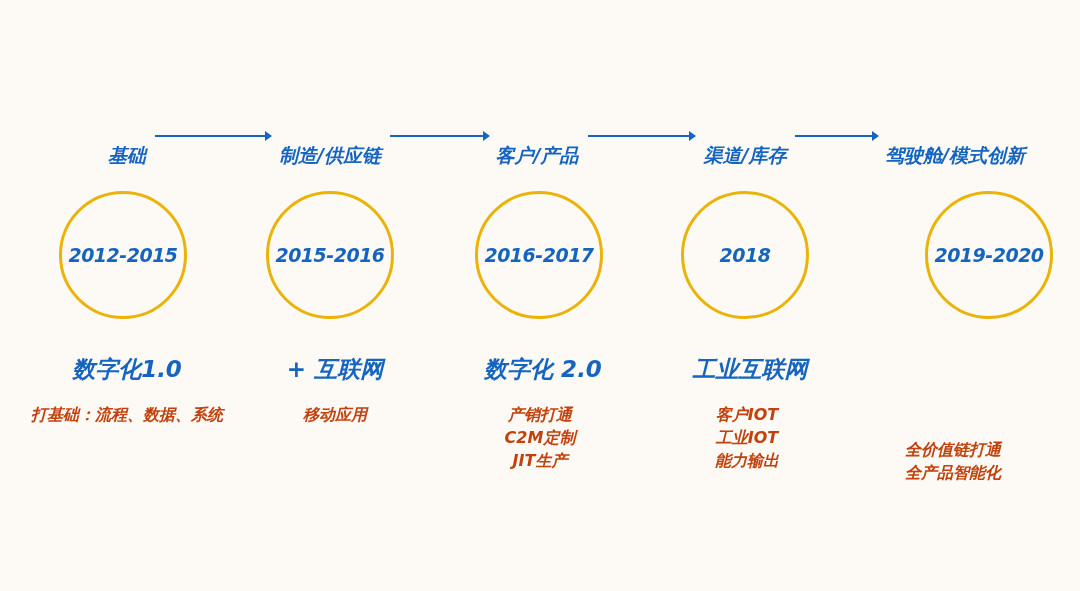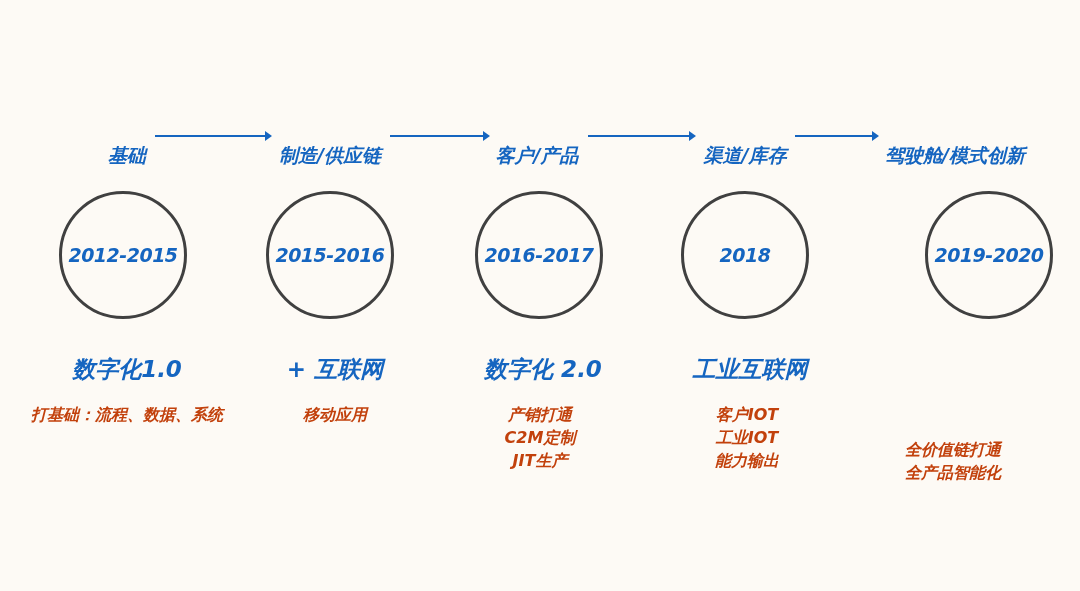--- a/index.html
+++ b/index.html
@@ -18,21 +18,21 @@
     .arrow {
       position: absolute; top: 135px; height: 2px; background: #1565c0;
     }
     .arrow::after {
       content: ""; position: absolute; right: -2px; top: -4px;
       border-left: 7px solid #1565c0;
       border-top: 5px solid transparent; border-bottom: 5px solid transparent;
     }
     .circle {
       position: absolute; top: 191px; width: 128px; height: 128px;
-      border: 3px solid #404040; border-radius: 50%;
+      border: 3px solid #eab308; border-radius: 50%;
       display: flex; align-items: center; justify-content: center;
       transform: translateX(-50%);
       box-sizing: border-box;
     }
     .circle .year {
       font-size: 19px; font-weight: bold; font-style: italic; color: #1565c0;
       letter-spacing: -0.5px;
     }
     .title {
       position: absolute; top: 350px; transform: translateX(-50%);

